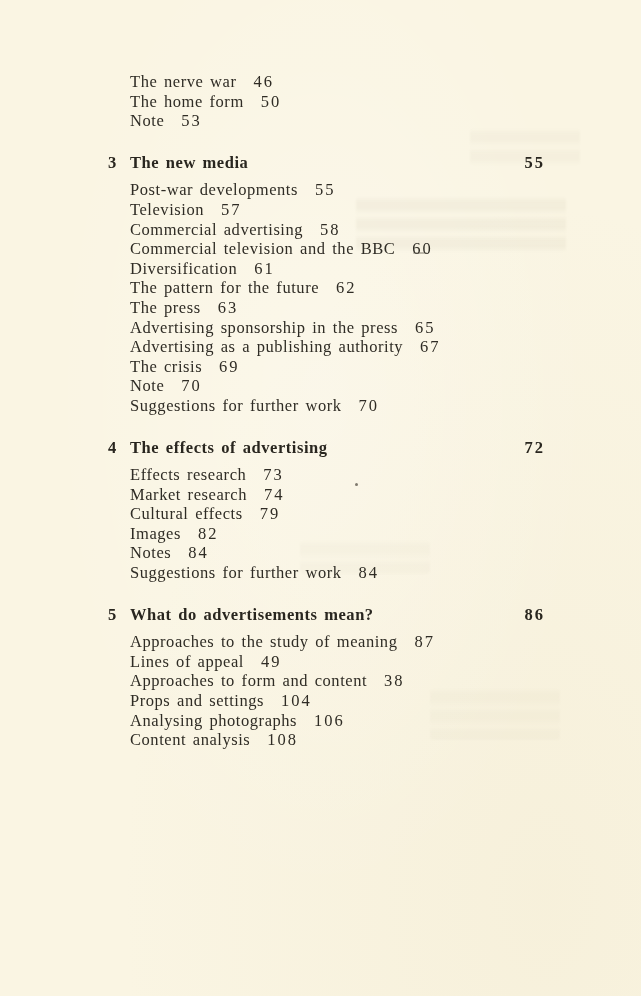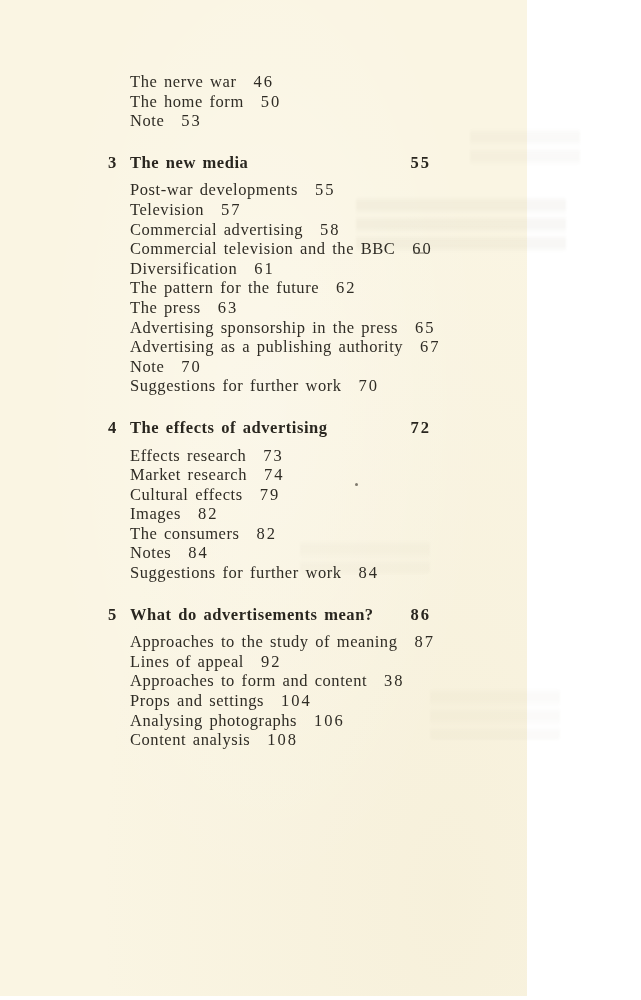--- a/index.html
+++ b/index.html
@@ -6,21 +6,21 @@
     margin: 0;
     padding: 0;
     width: 641px;
     height: 1000px;
     background: #ffffff;
     overflow: hidden;
     font-family: "Liberation Serif", "DejaVu Serif", serif;
   }
   .scan-frame {
     position: relative;
-    width: 527px;
+    width: 641px;
     height: 1000px;
     background: #ffffff;
   }
   
   .paper {
     position: absolute;
     left: 0; top: 0; right: 0; bottom: 4px;
     background:
       radial-gradient(ellipse at 50% 40%, rgba(255,255,255,0.25) 0%, rgba(255,255,255,0) 60%),
       radial-gradient(ellipse at 85% 90%, rgba(222,206,160,0.12) 0%, rgba(222,206,160,0) 55%),
@@ -128,45 +128,45 @@
           </div>
           <div class="entry"><span class="label">Post-war developments</span><span class="pg">55</span></div>
           <div class="entry"><span class="label">Television</span><span class="pg">57</span></div>
           <div class="entry"><span class="label">Commercial advertising</span><span class="pg">58</span></div>
           <div class="entry"><span class="label">Commercial television and the BBC</span><span class="pg">60</span></div>
           <div class="entry"><span class="label">Diversification</span><span class="pg">61</span></div>
           <div class="entry"><span class="label">The pattern for the future</span><span class="pg">62</span></div>
           <div class="entry"><span class="label">The press</span><span class="pg">63</span></div>
           <div class="entry"><span class="label">Advertising sponsorship in the press</span><span class="pg">65</span></div>
           <div class="entry"><span class="label">Advertising as a publishing authority</span><span class="pg">67</span></div>
+          <div class="entry"><span class="label">The crisis</span><span class="pg">69</span></div>
           <div class="entry"><span class="label">Note</span><span class="pg">70</span></div>
           <div class="entry"><span class="label">Suggestions for further work</span><span class="pg">70</span></div>
         </div>
         <div>
           <div class="chapter">
             <span class="num">4</span>
             <span class="title">The effects of advertising</span>
             <span class="page">72</span>
           </div>
           <div class="entry"><span class="label">Effects research</span><span class="pg">73</span></div>
           <div class="entry"><span class="label">Market research</span><span class="pg">74</span></div>
           <div class="entry"><span class="label">Cultural effects</span><span class="pg">79</span></div>
           <div class="entry"><span class="label">Images</span><span class="pg">82</span></div>
-          <div class="entry"><span class="label">The consumers</span><span class="pg">82</span></div>
           <div class="entry"><span class="label">Notes</span><span class="pg">84</span></div>
           <div class="entry"><span class="label">Suggestions for further work</span><span class="pg">84</span></div>
         </div>
         <div>
           <div class="chapter">
             <span class="num">5</span>
             <span class="title">What do advertisements mean?</span>
             <span class="page">86</span>
           </div>
           <div class="entry"><span class="label">Approaches to the study of meaning</span><span class="pg">87</span></div>
-          <div class="entry"><span class="label">Lines of appeal</span><span class="pg">92</span></div>
+          <div class="entry"><span class="label">Lines of appeal</span><span class="pg">49</span></div>
           <div class="entry"><span class="label">Approaches to form and content</span><span class="pg">38</span></div>
           <div class="entry"><span class="label">Props and settings</span><span class="pg">104</span></div>
           <div class="entry"><span class="label">Analysing photographs</span><span class="pg">106</span></div>
           <div class="entry"><span class="label">Content analysis</span><span class="pg">108</span></div>
         </div>
       </div>
   </div>
   <div class="bottom-edge"></div>
 </div>
 

